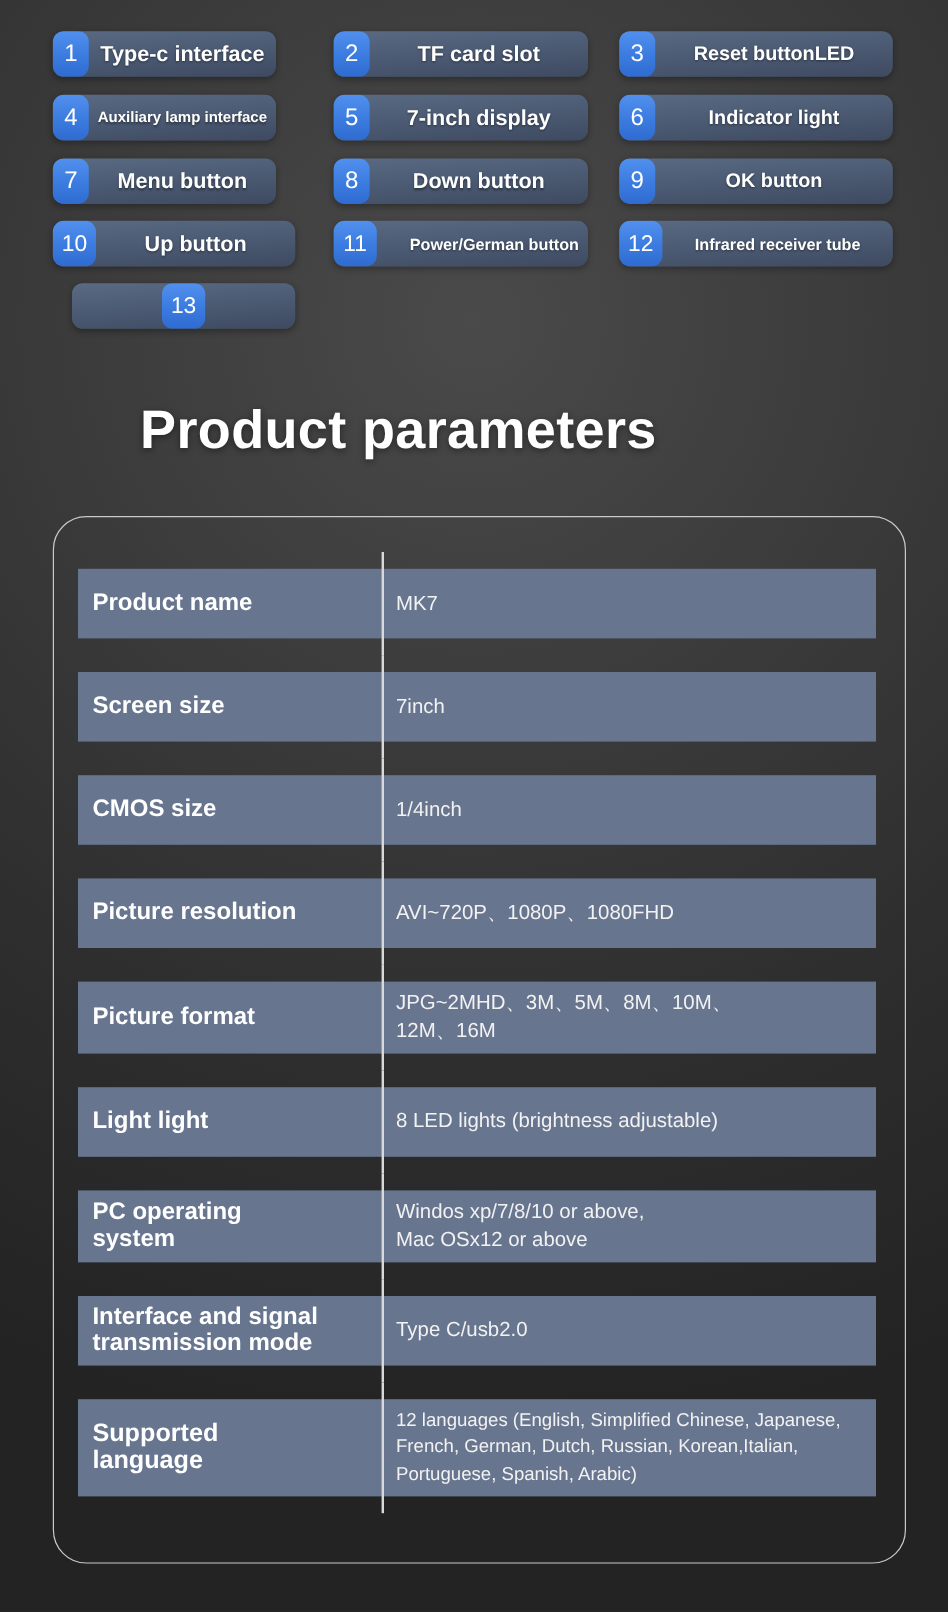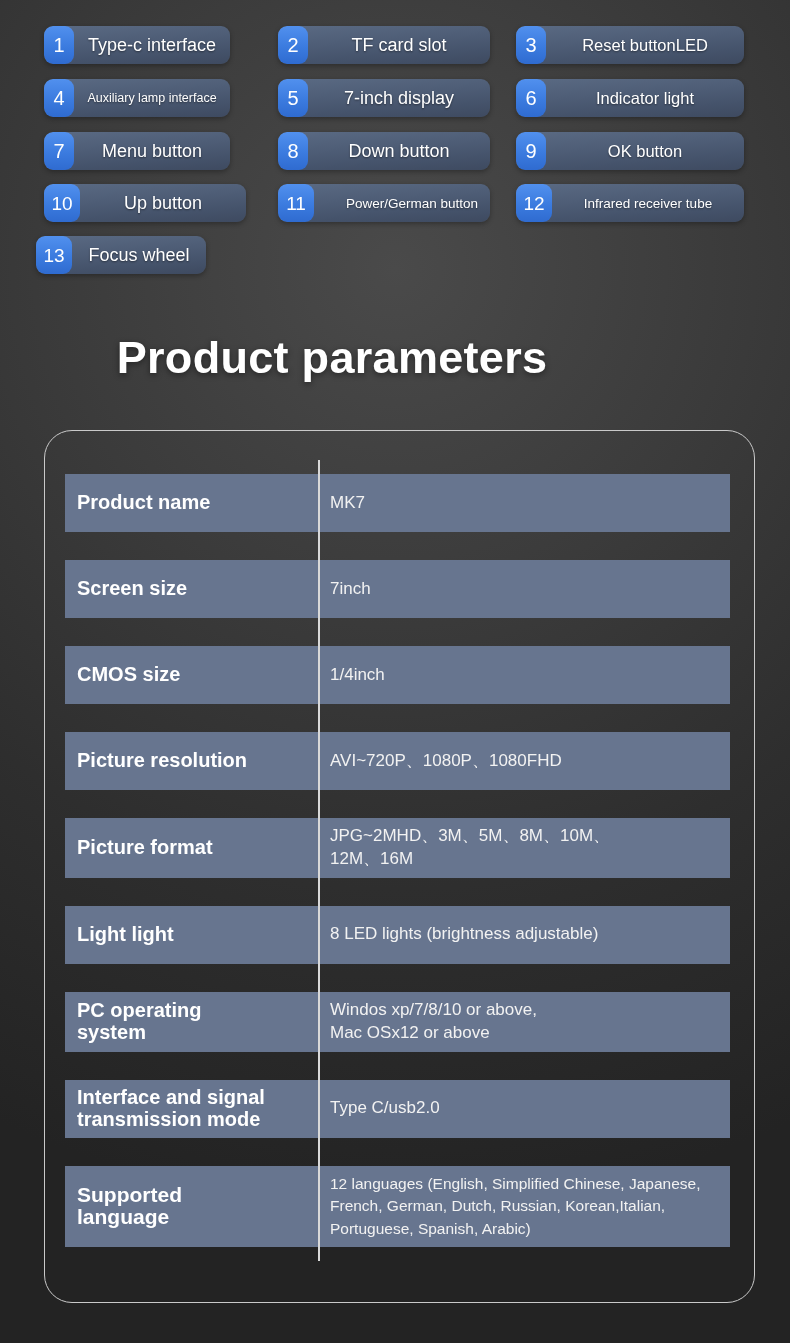--- a/index.html
+++ b/index.html
@@ -28,21 +28,21 @@
     flex:0 0 auto;width:30px;height:38px;
     display:flex;align-items:center;justify-content:center;
     border-radius:9px;
     background:linear-gradient(180deg,#5190ee 0%,#3b7bdf 55%,#2f6bd0 100%);
     color:#ffffff;font-size:20px;line-height:1;font-weight:400;
     letter-spacing:0px;
   }
   .badge .num.wide{width:36px;font-size:19px;}
   .badge .lbl{
     flex:1 1 auto;text-align:center;color:#ffffff;
-    font-weight:normal;padding:0 6px;white-space:nowrap;
+    font-weight:bold;padding:0 6px;white-space:nowrap;
     text-shadow:0 1px 2px rgba(0,0,0,.45);
   }
   .s-lg .lbl{font-size:18px;}
   .s-md .lbl{font-size:16.5px;}
   .s-sm .lbl{font-size:13.5px;}
   .s-xs .lbl{font-size:12.5px;}
 
   
   #title{
     position:absolute;left:0;top:332px;width:664px;text-align:center;
@@ -127,21 +127,21 @@
         <div class="lbl">Up button</div>
       </div>
       <div class="badge s-sm" style="left: 278px; top: 184px; width: 212px; gap: 20px;">
         <div class="num wide">11</div>
         <div class="lbl">Power/German button</div>
       </div>
       <div class="badge s-sm" style="left: 516px; top: 184px; width: 228px;">
         <div class="num wide">12</div>
         <div class="lbl">Infrared receiver tube</div>
       </div>
-      <div class="badge s-lg" style="left: 36px; top: 236px; width: 170px;">
+      <div class="badge s-lg" style="left: 60px; top: 236px; width: 186px; flex-direction: column;">
         <div class="num wide">13</div>
         <div class="lbl">Focus wheel</div>
       </div>
     </div>
 
   <div id="title">Product parameters</div>
 
   <div id="spec-card"></div>
 
   <div id="spec-table">

